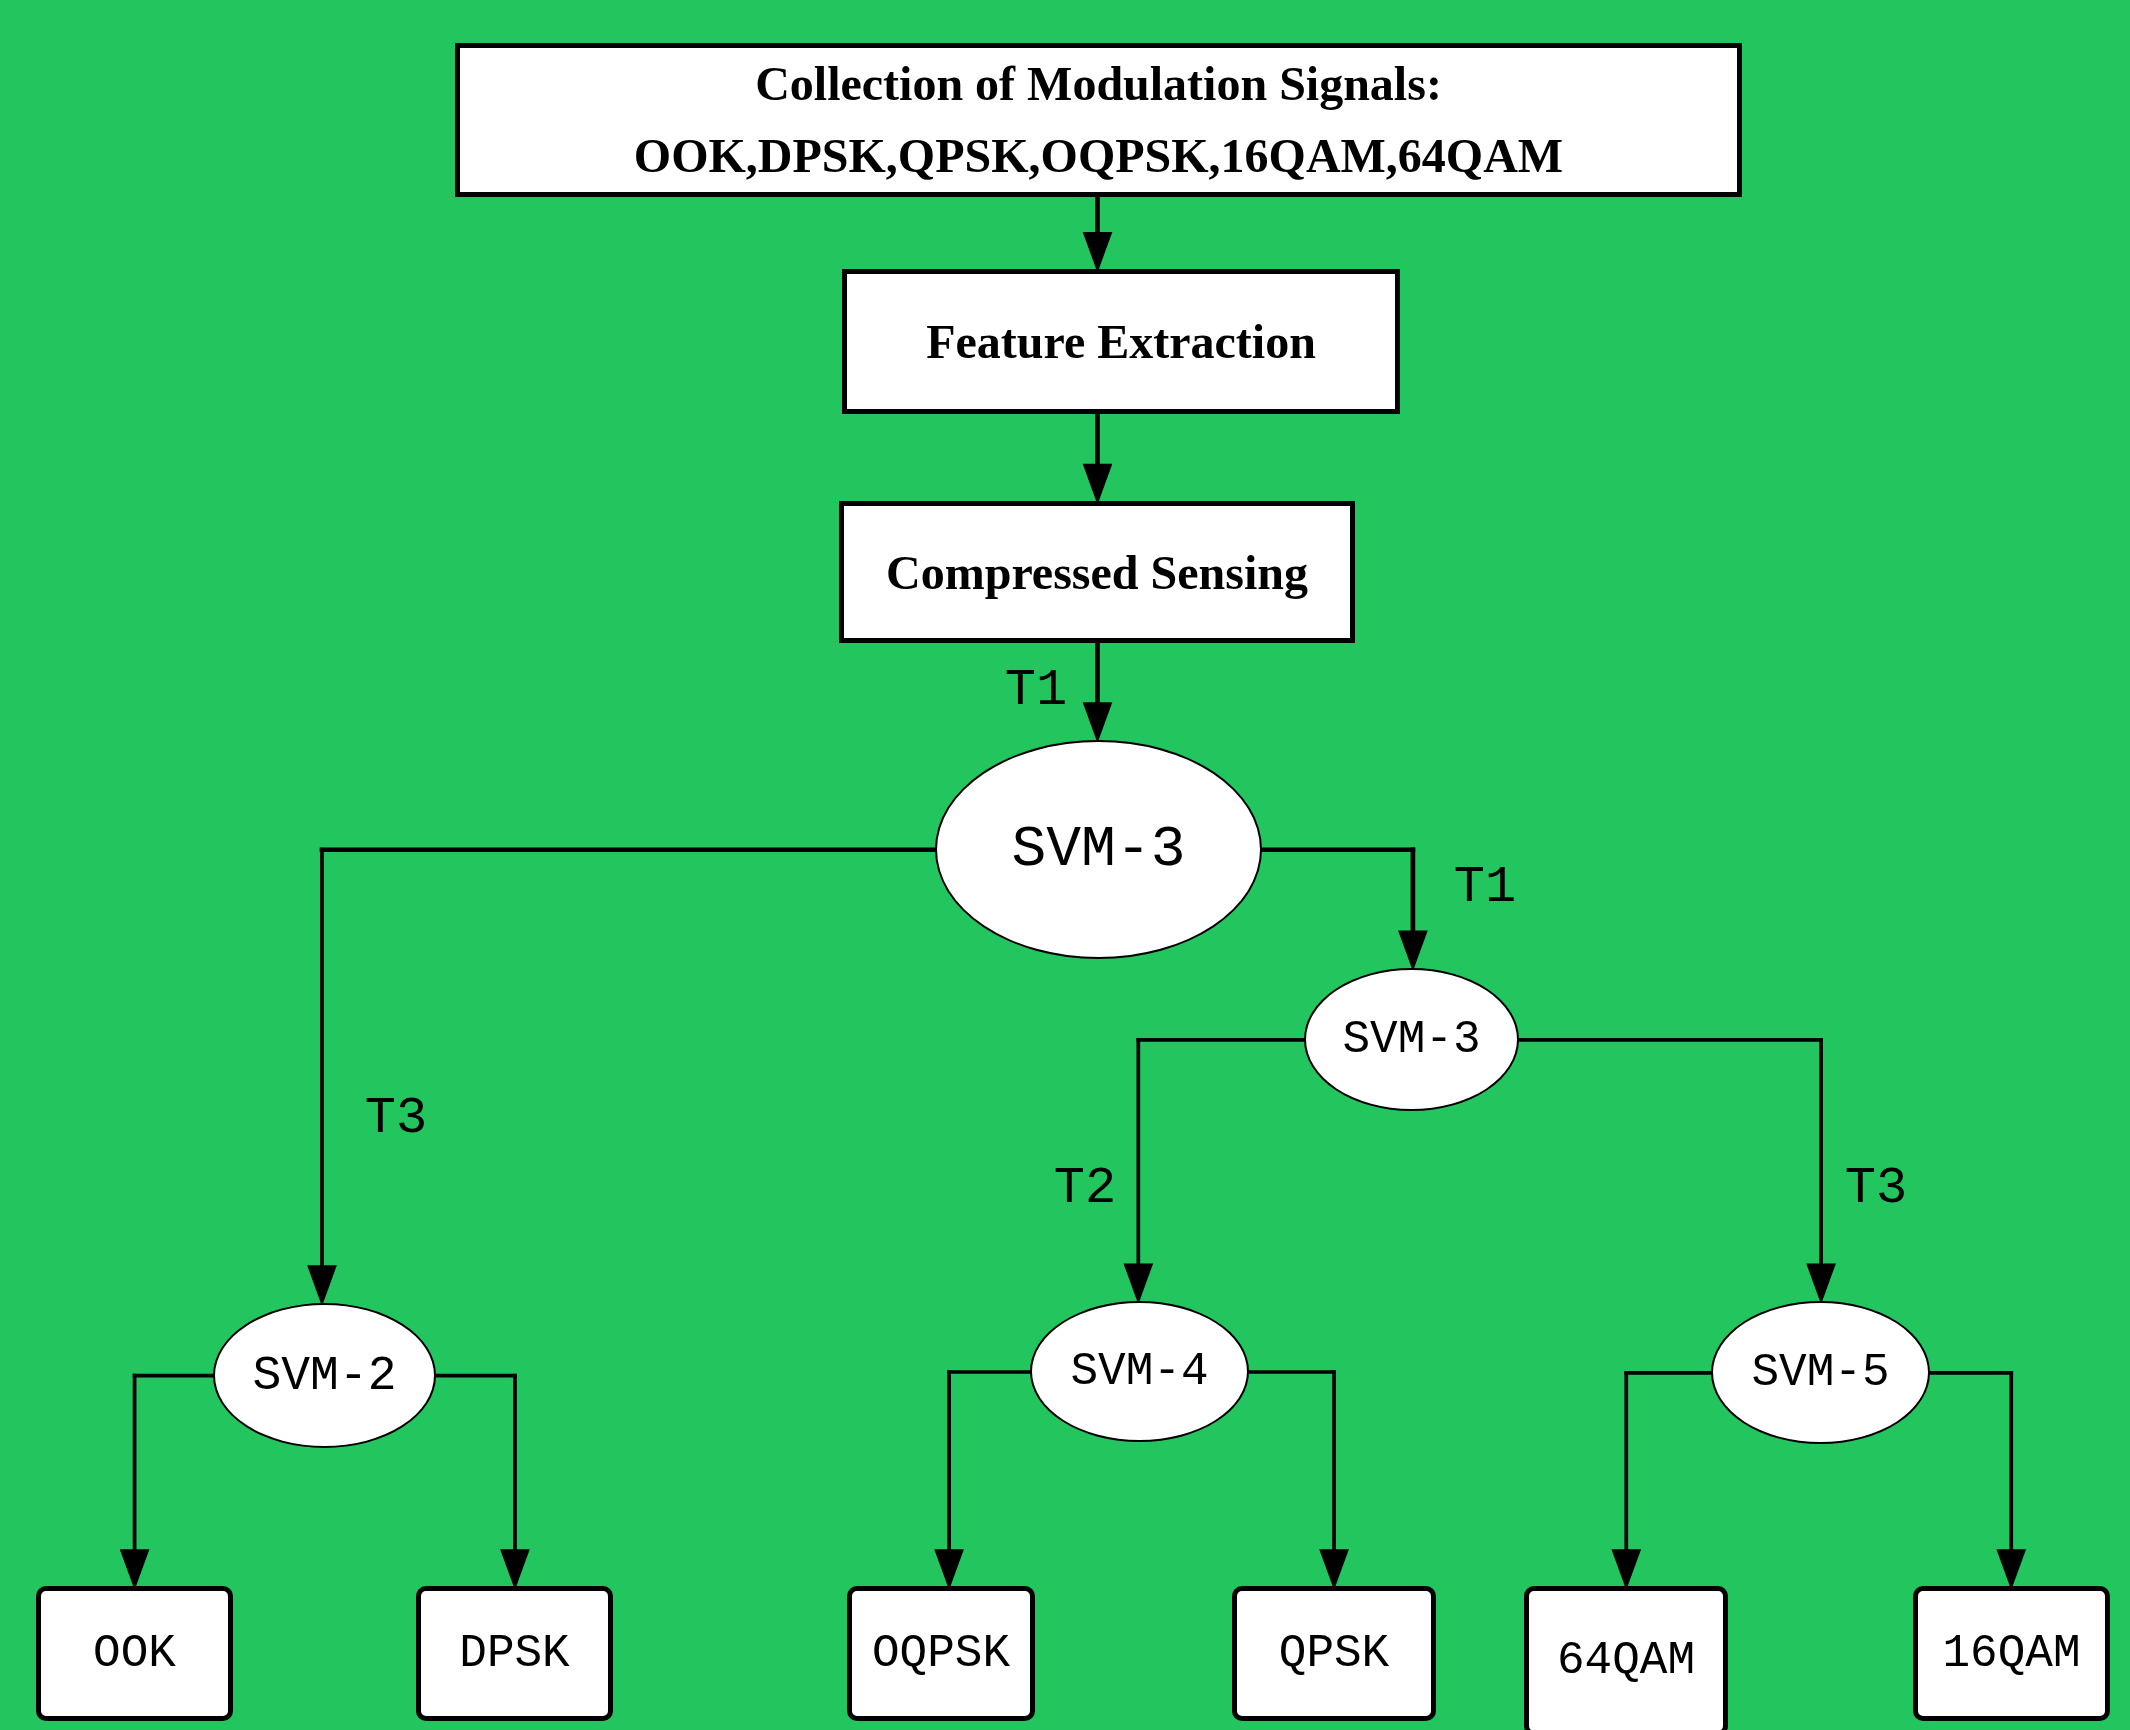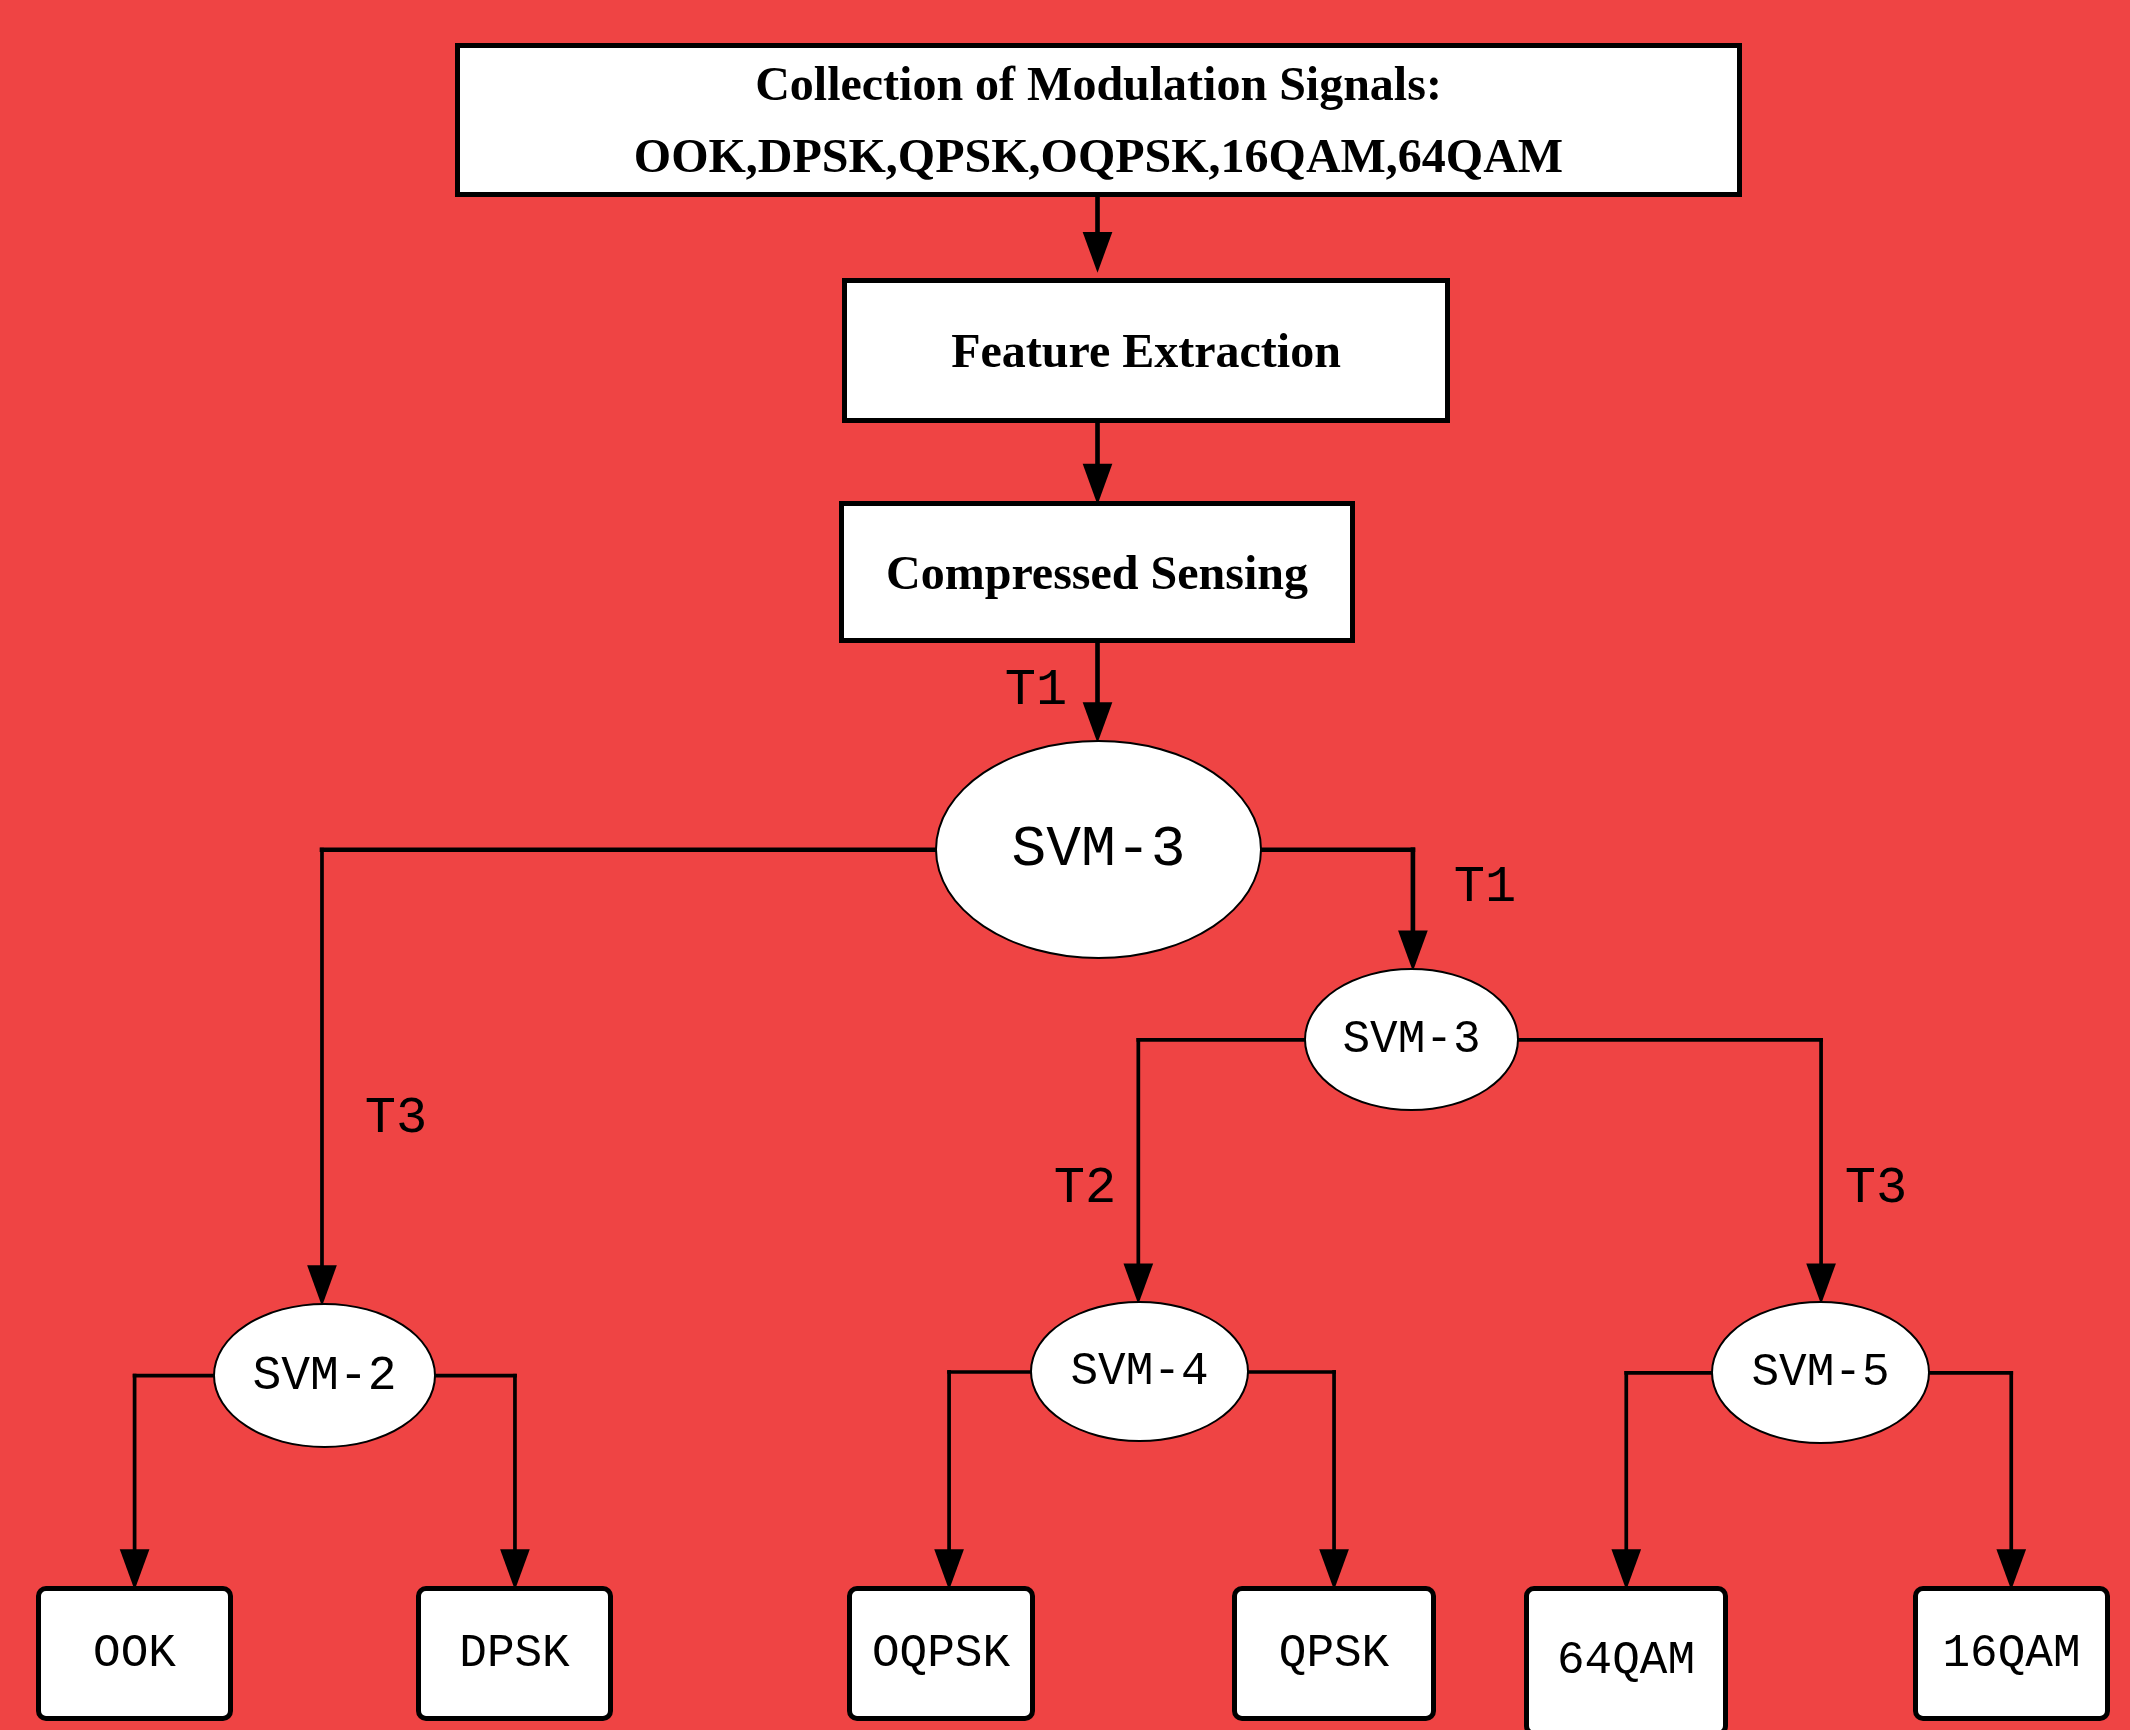--- a/index.html
+++ b/index.html
@@ -1,20 +1,20 @@
 <!DOCTYPE html>
 <html style="font-size:15px"><head>
 <meta charset="utf-8">
 <style>
   html, body { margin: 0; padding: 0; background: #ffffff; }
   .canvas {
     position: relative;
     width: 2131px;
     height: 1731px;
-    background: #ef4444;
+    background: #22c55e;
     font-family: "Liberation Sans", sans-serif;
     color: #000000;
     overflow: hidden;
   }
   .connector-layer {
     position: absolute;
     left: 0; top: 0;
     width: 2131px;
     height: 1731px;
   }
@@ -113,21 +113,21 @@
     <line x1="2077" y1="1480" x2="2168" y2="1480" stroke-width="4"></line>
     <line x1="2168" y1="1480" x2="2168" y2="1672" stroke-width="4"></line>
     <polygon points="2168,1714 2152,1670 2184,1670"></polygon>
   </svg>
 
   <div class="rectbox serifbold title-box" style="left:455px; top:43px; width:1287px; height:154px;">
     <span>Collection of Modulation Signals:</span>
     <span>OOK,DPSK,QPSK,OQPSK,16QAM,64QAM</span>
   </div>
 
-  <div class="rectbox serifbold stage-box" style="left:842px; top:278px; width:608px; height:145px;">
+  <div class="rectbox serifbold stage-box" style="left:842px; top:269px; width:558px; height:145px;">
     <span>Feature Extraction</span>
   </div>
 
   <div class="rectbox serifbold stage-box" style="left:839px; top:501px; width:516px; height:142px;">
     <span>Compressed Sensing</span>
   </div>
 
   <div class="ellipse" style="left:935px; top:740px; width:327px; height:219px; font-size:58px;">
     <span>SVM-3</span>
   </div>

